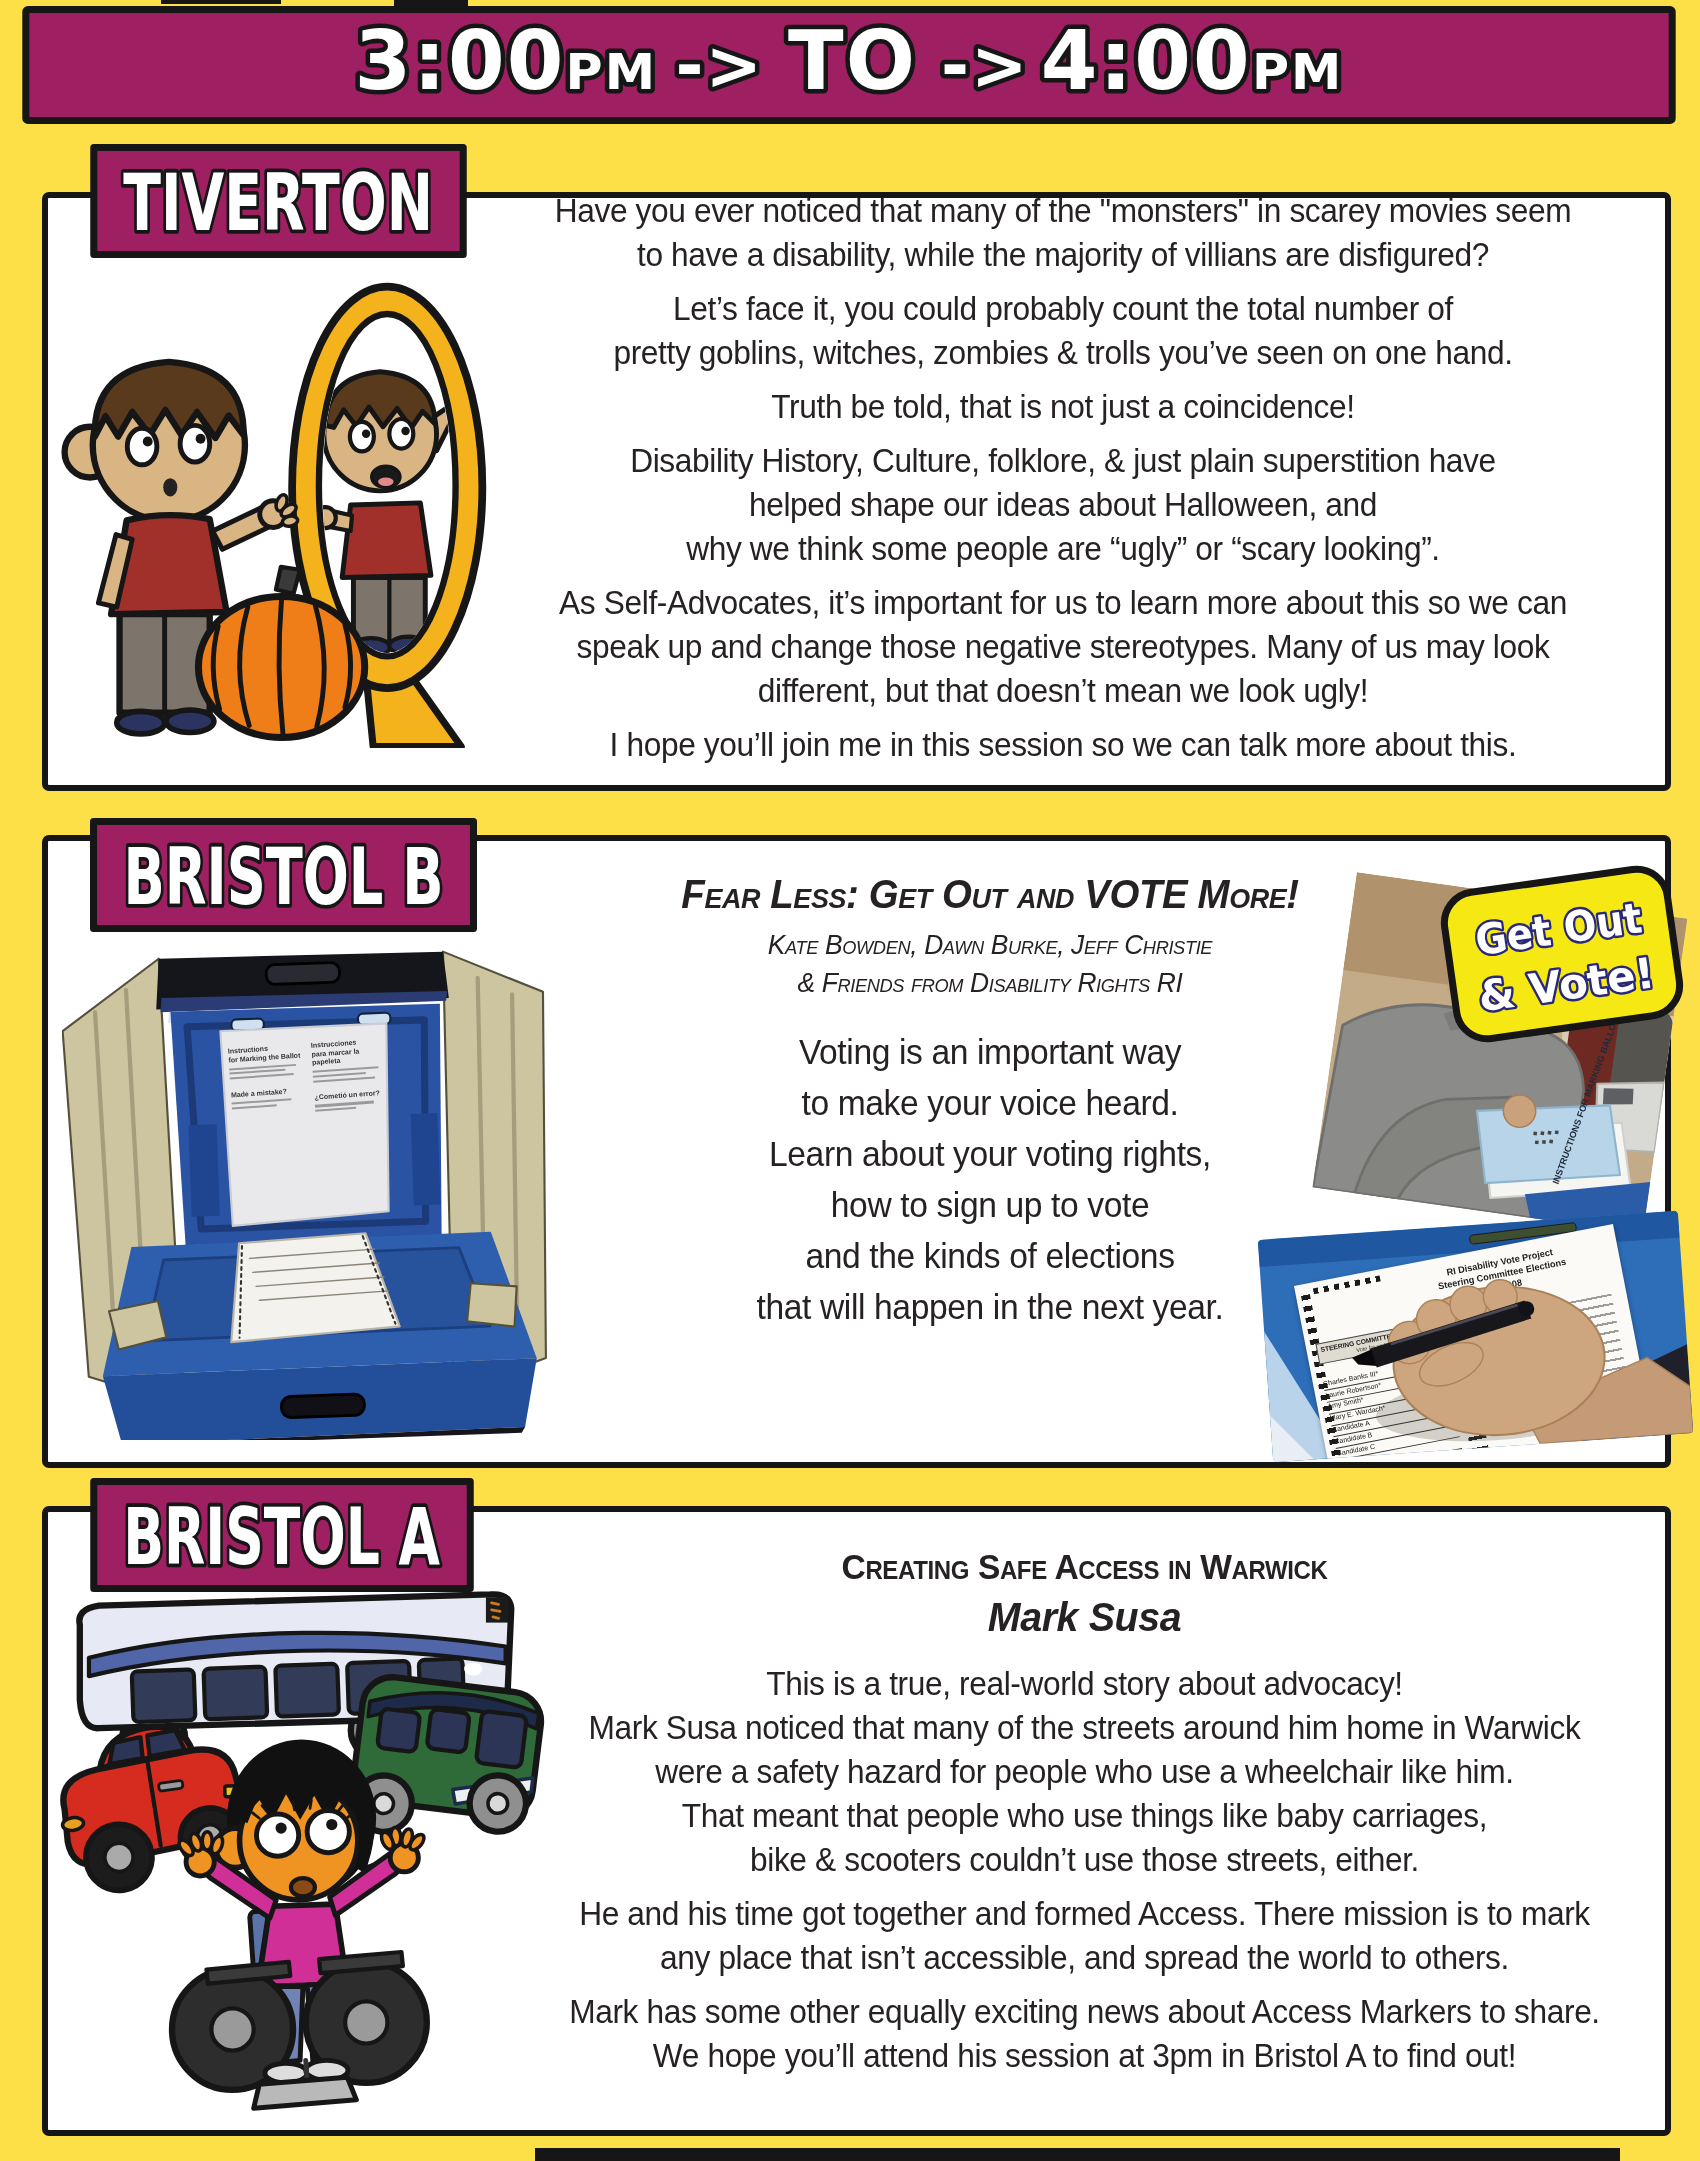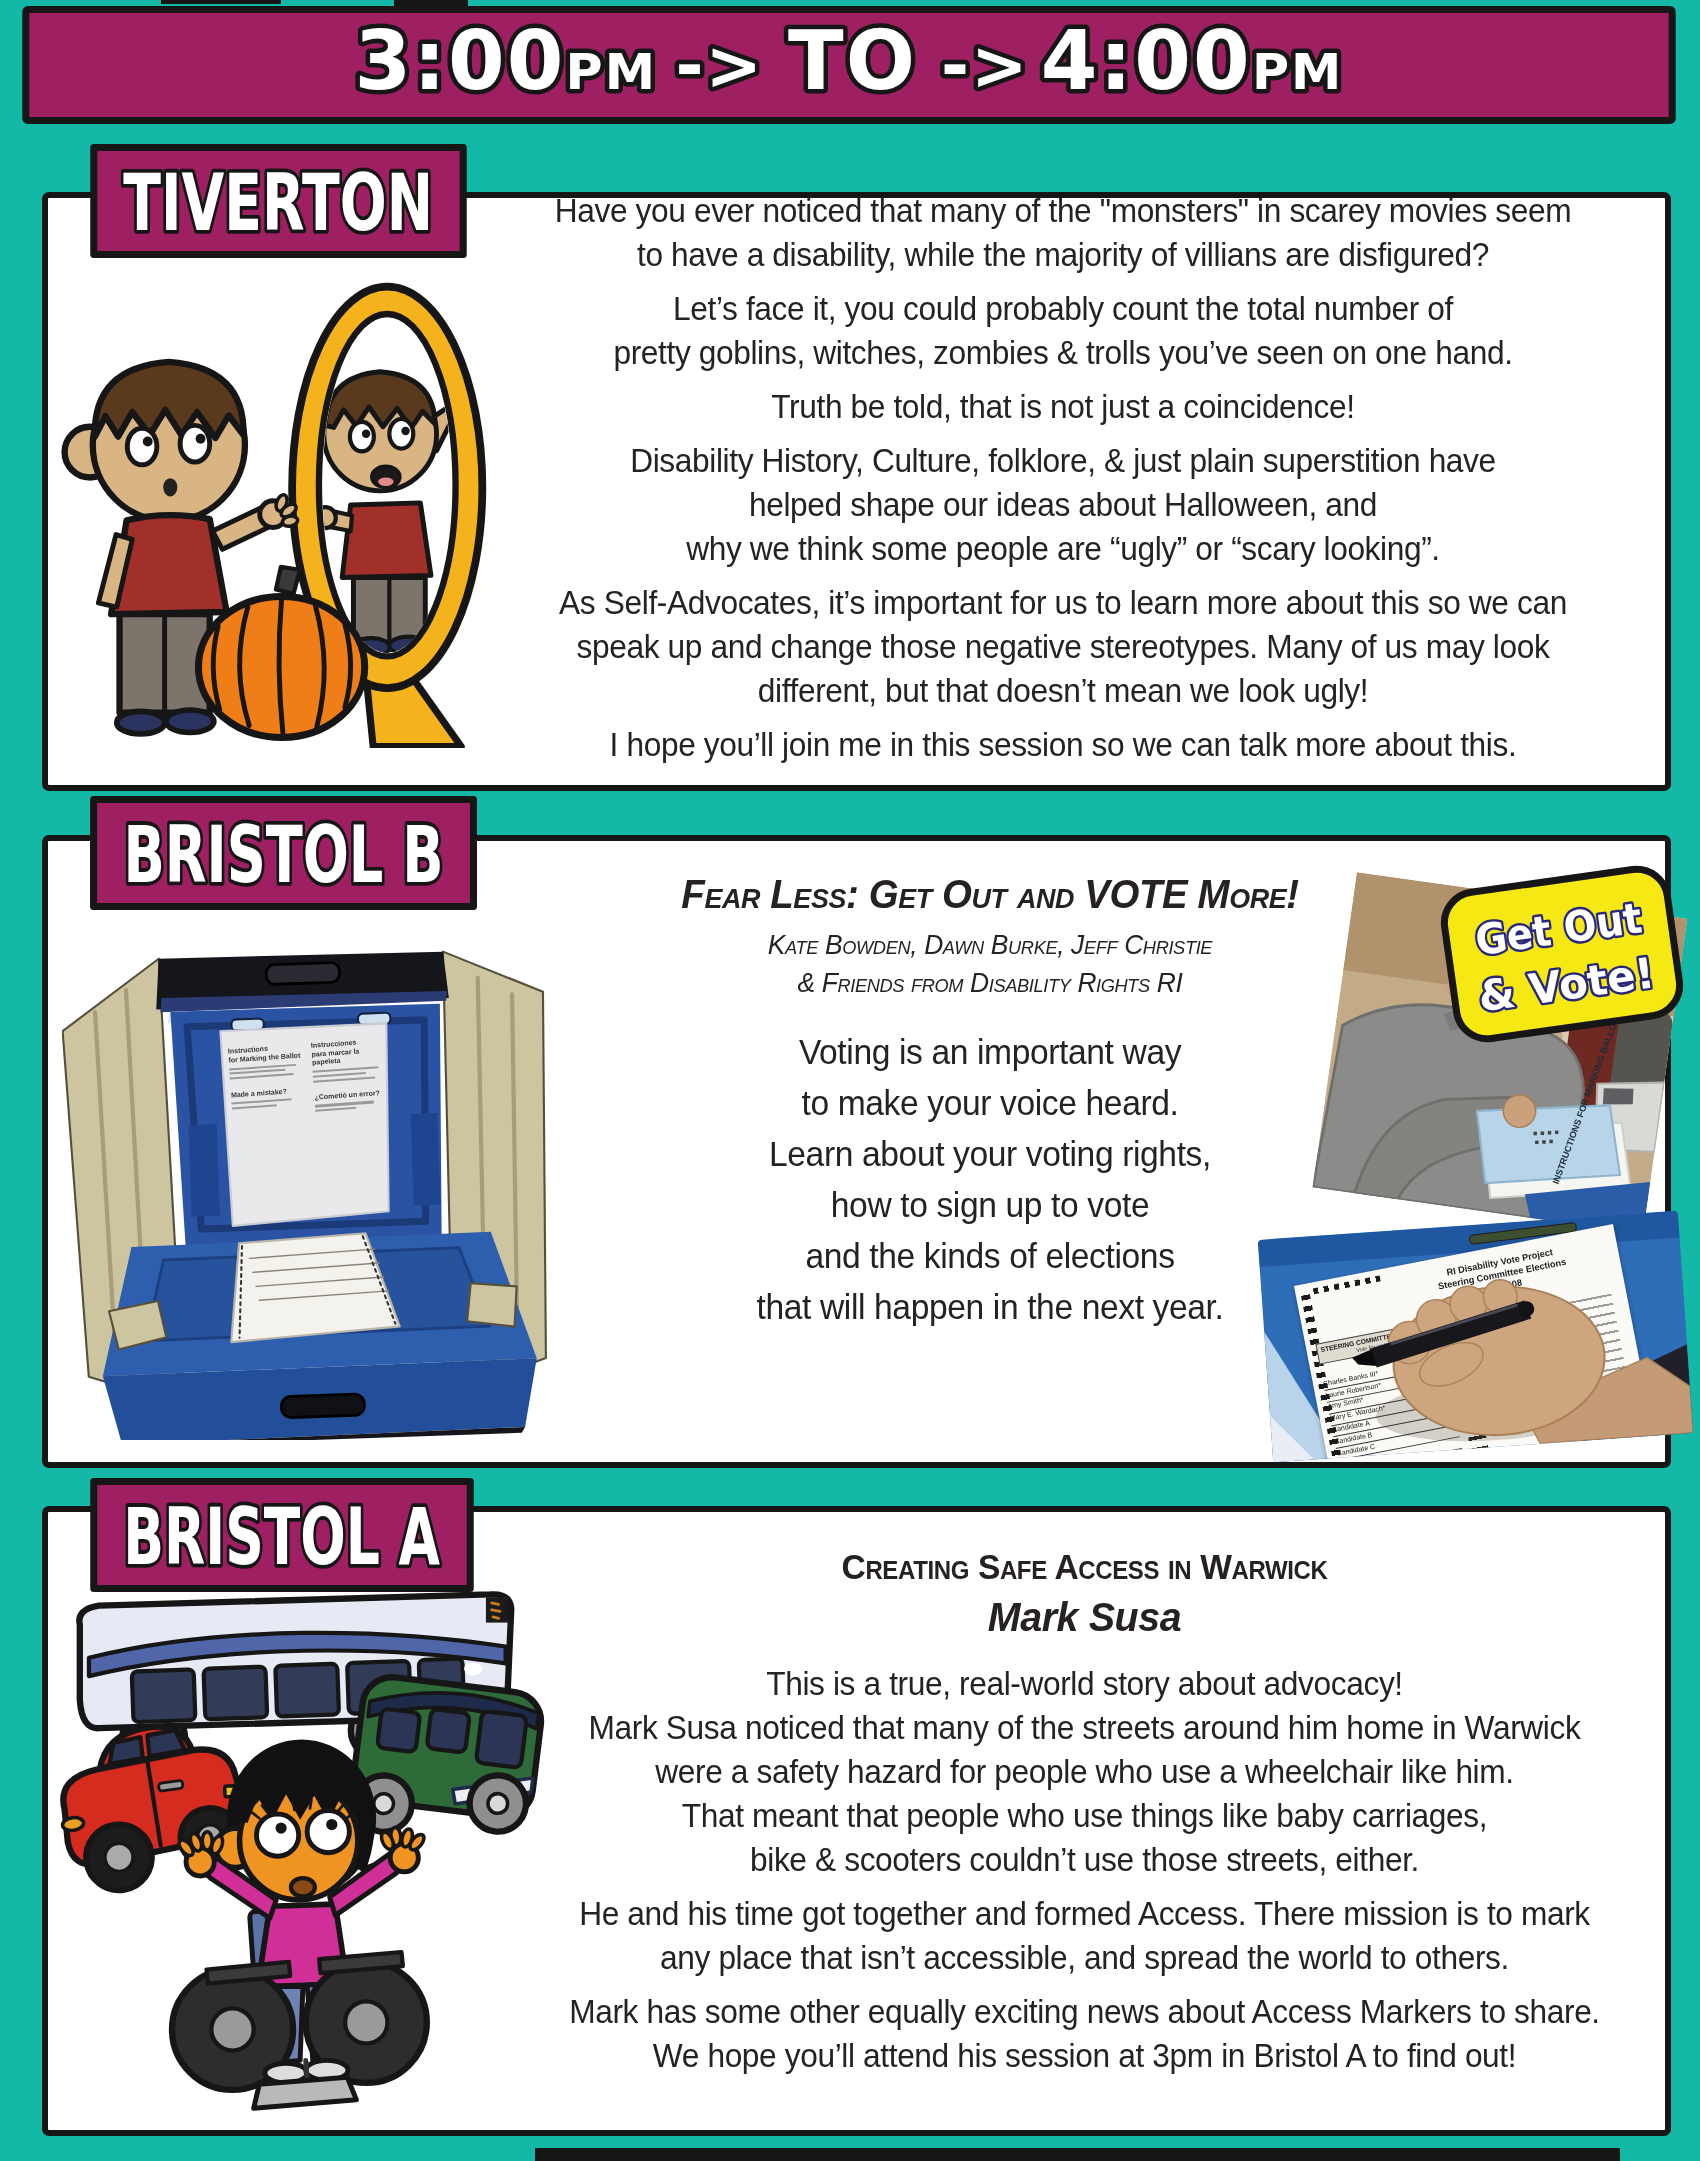--- a/index.html
+++ b/index.html
@@ -1,16 +1,16 @@
 <!DOCTYPE html>
 <html style="font-size:11.3px"><head>
 <meta charset="utf-8">
 <style>
   html,body{margin:0;padding:0;background:#fff}
-  .page{position:relative;width:1700px;height:2161px;background:#14b8a6;overflow:hidden;
+  .page{position:relative;width:1700px;height:2161px;background:#fde047;overflow:hidden;
         font-family:"Liberation Sans",sans-serif;color:#262223}
   svg{display:block}
   svg *{stroke-linejoin:round;stroke-linecap:round}
 
   
   .artifact{position:absolute;background:#161616}
 
   
   .banner{position:absolute;left:20px;top:5.6px;width:1658px;height:118px}
   .room-label{position:absolute;left:90px;height:114px;z-index:6}
@@ -95,21 +95,21 @@
   <div class="box" id="tiv-box"></div>
   <div class="box" id="bb-box"></div>
   <div class="box" id="ba-box"></div>
 
   <div class="room-label" style="top:144px;width:312px">
     <svg width="377" height="114" viewBox="0 0 535 162">
       <rect x="5" y="5" width="525" height="152" fill="#9E2063" stroke="#161616" stroke-width="10"></rect>
       <text x="267" y="122" text-anchor="middle" font-family="DejaVu Sans" font-weight="bold" font-size="112" fill="#fff" stroke="#161616" stroke-width="11" paint-order="stroke" textLength="440" lengthAdjust="spacingAndGlyphs">TIVERTON</text>
     </svg>
   </div>
-  <div class="room-label" style="top:796px;width:332px">
+  <div class="room-label" style="top:818px;width:332px">
     <svg width="387" height="114" viewBox="0 0 550 162">
       <rect x="5" y="5" width="540" height="152" fill="#9E2063" stroke="#161616" stroke-width="10"></rect>
       <text x="275" y="122" text-anchor="middle" font-family="DejaVu Sans" font-weight="bold" font-size="112" fill="#fff" stroke="#161616" stroke-width="11" paint-order="stroke" textLength="455" lengthAdjust="spacingAndGlyphs">BRISTOL B</text>
     </svg>
   </div>
   <div class="room-label" style="top:1478px;width:421px">
     <svg width="384" height="114" viewBox="0 0 545 162">
       <rect x="5" y="5" width="535" height="152" fill="#9E2063" stroke="#161616" stroke-width="10"></rect>
       <text x="272" y="122" text-anchor="middle" font-family="DejaVu Sans" font-weight="bold" font-size="112" fill="#fff" stroke="#161616" stroke-width="11" paint-order="stroke" textLength="450" lengthAdjust="spacingAndGlyphs">BRISTOL A</text>
     </svg>

